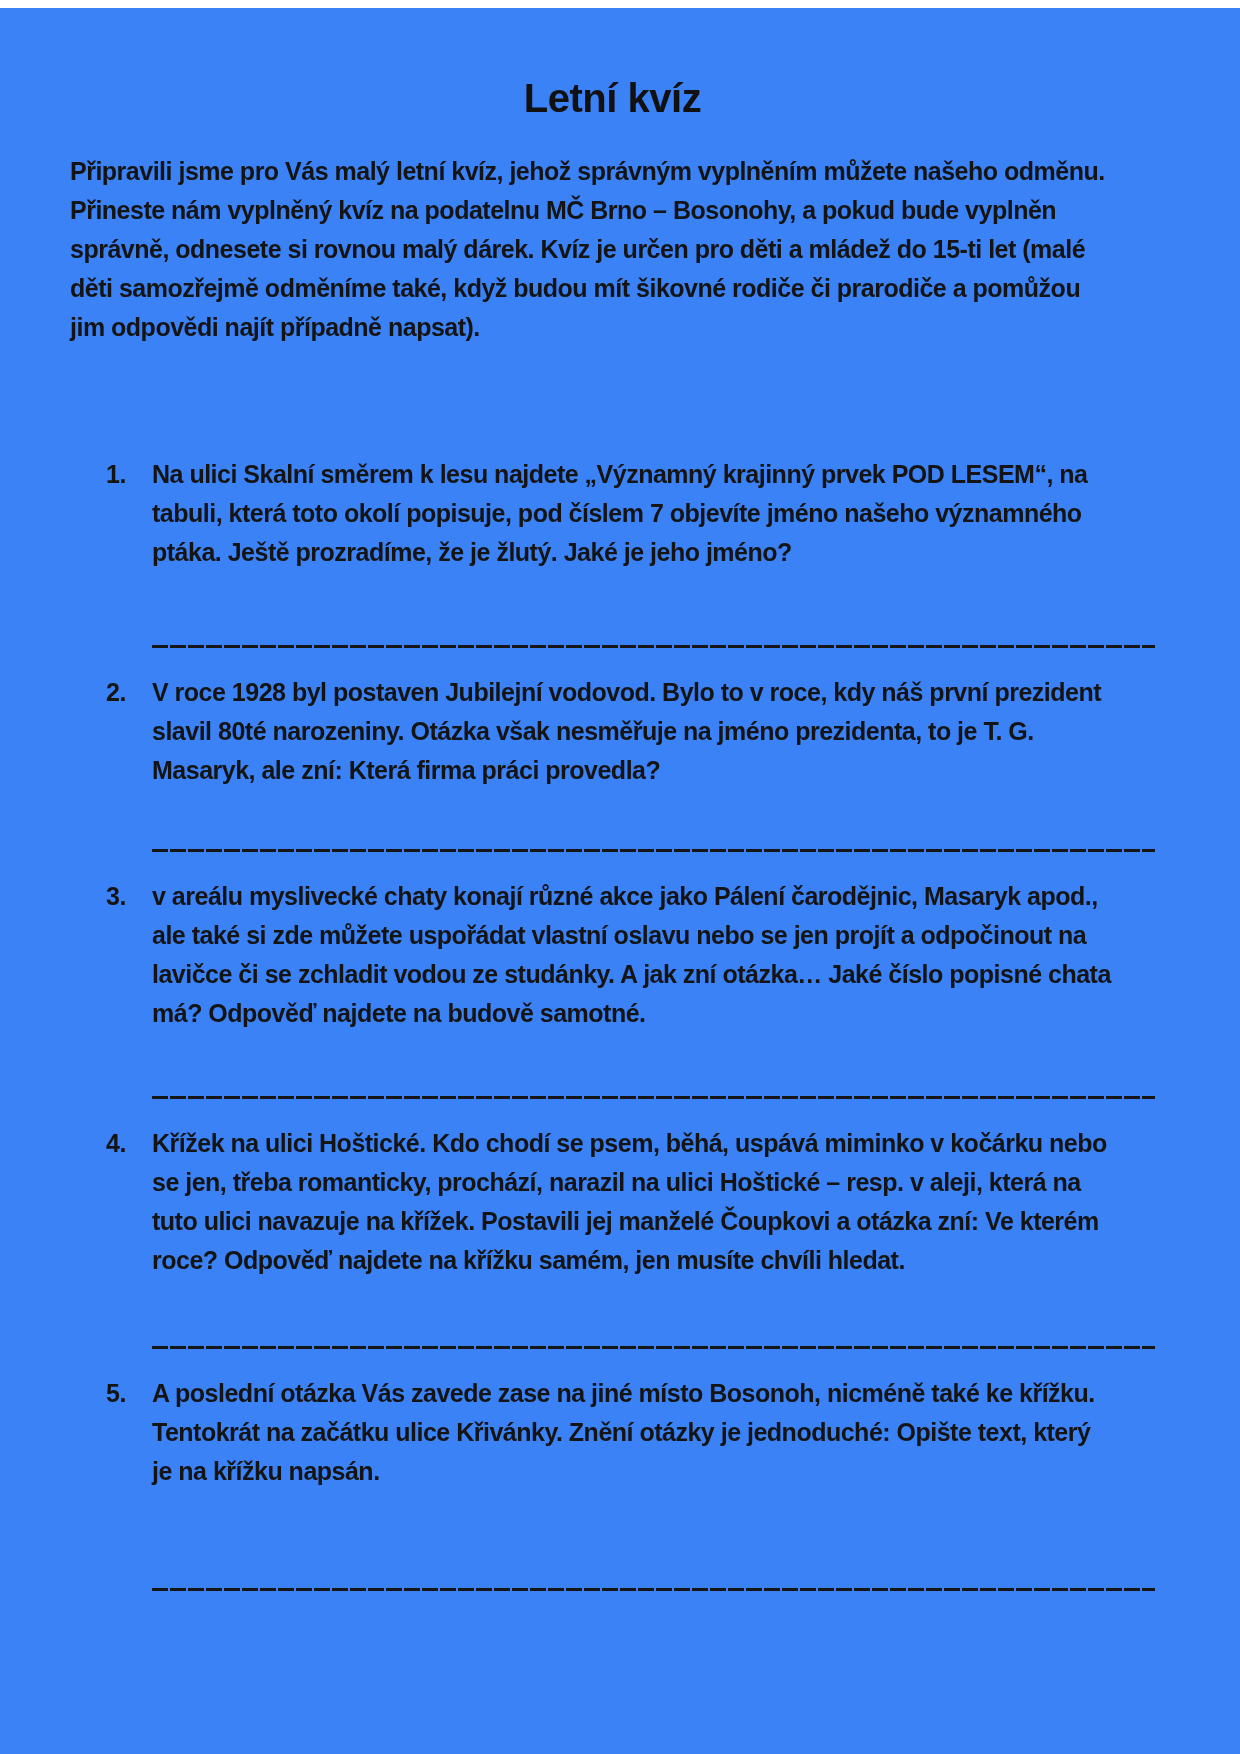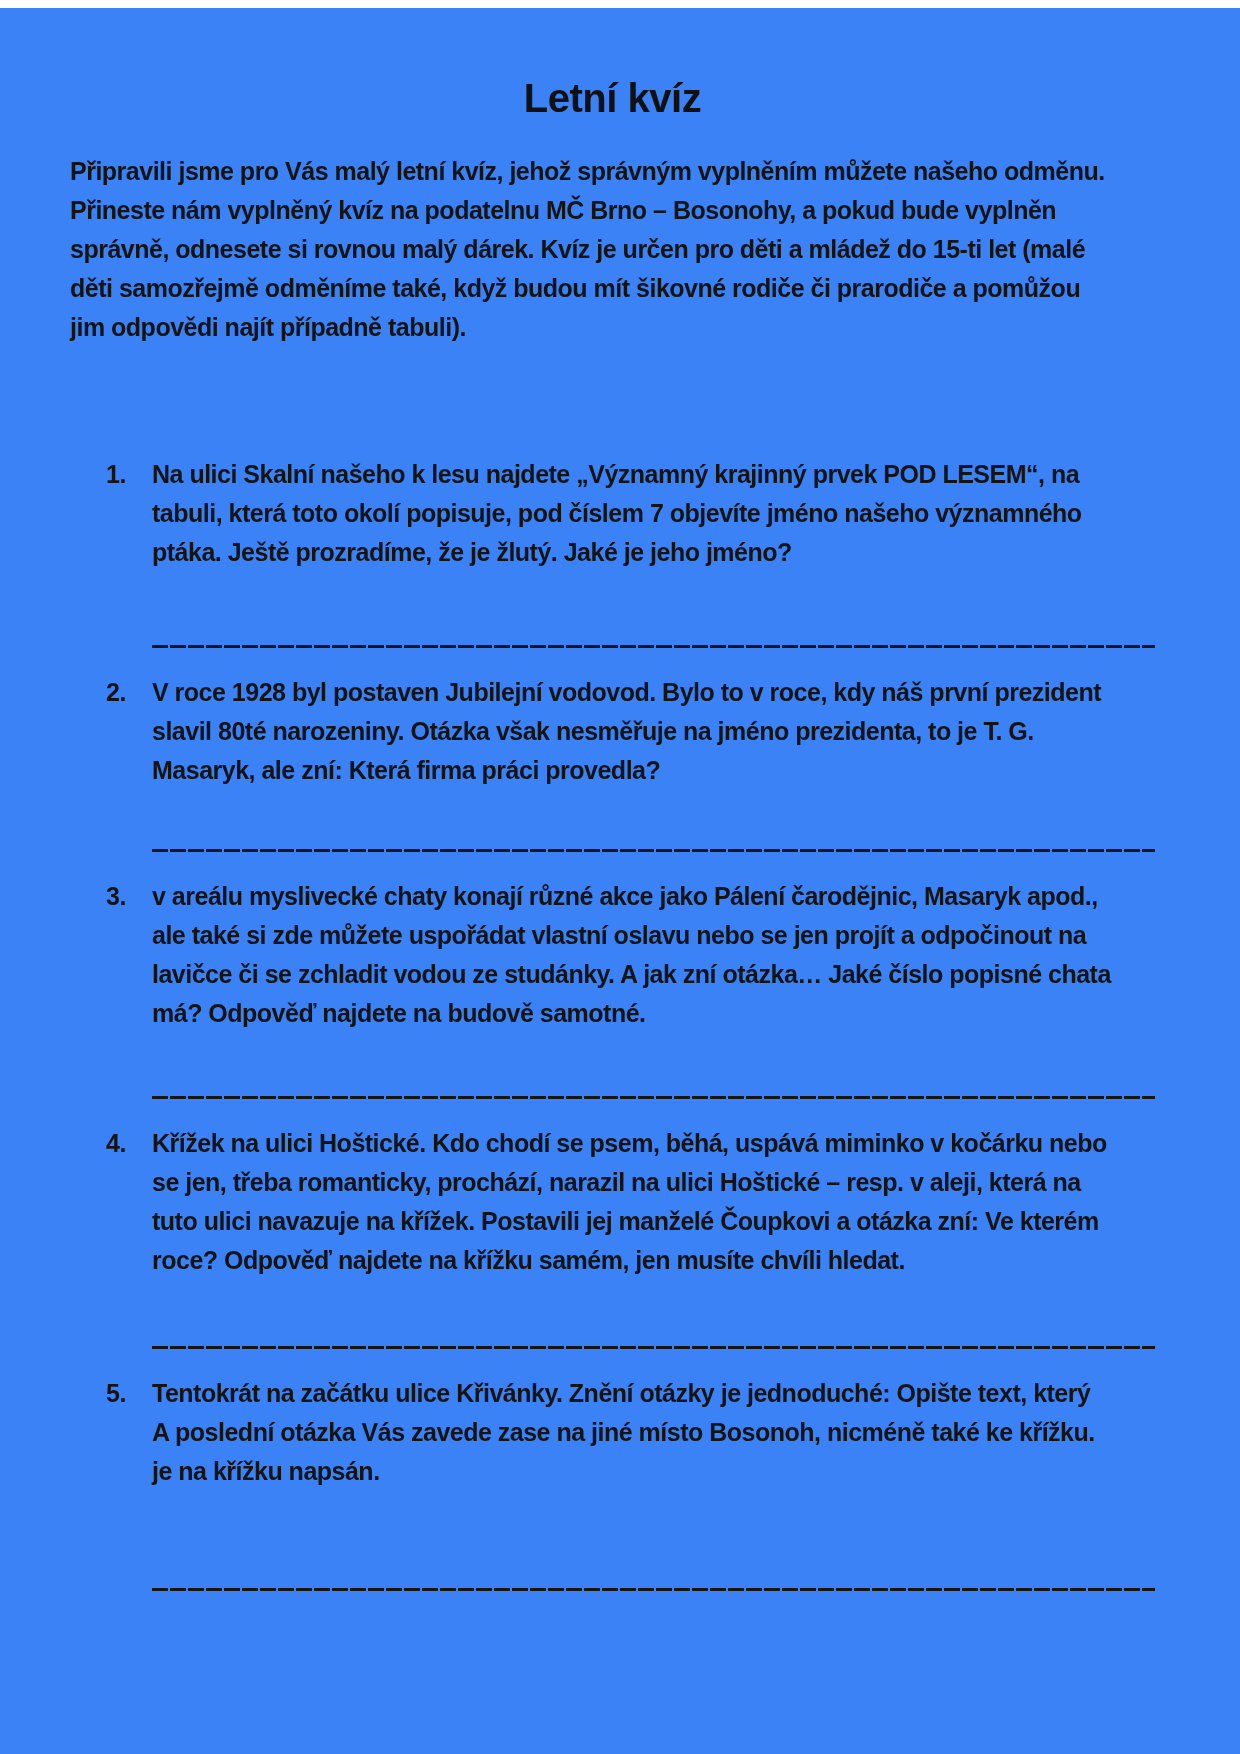--- a/index.html
+++ b/index.html
@@ -64,29 +64,29 @@
 <body>
 
 <div class="page">
   <h1 class="title">Letní kvíz</h1>
 
   <div class="intro" id="intro">
       <div class="line">Připravili jsme pro Vás malý letní kvíz, jehož správným vyplněním můžete našeho odměnu.</div>
       <div class="line">Přineste nám vyplněný kvíz na podatelnu MČ Brno – Bosonohy, a pokud bude vyplněn</div>
       <div class="line">správně, odnesete si rovnou malý dárek. Kvíz je určen pro děti a mládež do 15-ti let (malé</div>
       <div class="line">děti samozřejmě odměníme také, když budou mít šikovné rodiče či prarodiče a pomůžou</div>
-      <div class="line">jim odpovědi najít případně tabuli).</div>
+      <div class="line">jim odpovědi najít případně napsat).</div>
     </div>
 
   <ol class="questions" id="questions">
       <li class="question">
         <div class="q-row">
           <span class="q-num">1.</span>
           <div class="q-text">
-            <div class="line">Na ulici Skalní našeho k lesu najdete „Významný krajinný prvek POD LESEM“, na</div>
+            <div class="line">Na ulici Skalní směrem k lesu najdete „Významný krajinný prvek POD LESEM“, na</div>
             <div class="line">tabuli, která toto okolí popisuje, pod číslem 7 objevíte jméno našeho významného</div>
             <div class="line">ptáka. Ještě prozradíme, že je žlutý. Jaké je jeho jméno?</div>
           </div>
         </div>
         <div class="answer-line"></div>
       </li>
       <li class="question">
         <div class="q-row">
           <span class="q-num">2.</span>
           <div class="q-text">
@@ -118,21 +118,21 @@
             <div class="line">tuto ulici navazuje na křížek. Postavili jej manželé Čoupkovi a otázka zní: Ve kterém</div>
             <div class="line">roce? Odpověď najdete na křížku samém, jen musíte chvíli hledat.</div>
           </div>
         </div>
         <div class="answer-line"></div>
       </li>
       <li class="question">
         <div class="q-row">
           <span class="q-num">5.</span>
           <div class="q-text">
+            <div class="line">A poslední otázka Vás zavede zase na jiné místo Bosonoh, nicméně také ke křížku.</div>
             <div class="line">Tentokrát na začátku ulice Křivánky. Znění otázky je jednoduché: Opište text, který</div>
-            <div class="line">A poslední otázka Vás zavede zase na jiné místo Bosonoh, nicméně také ke křížku.</div>
             <div class="line">je na křížku napsán.</div>
           </div>
         </div>
         <div class="answer-line"></div>
       </li>
     </ol>
 </div>
 
 </body></html>

